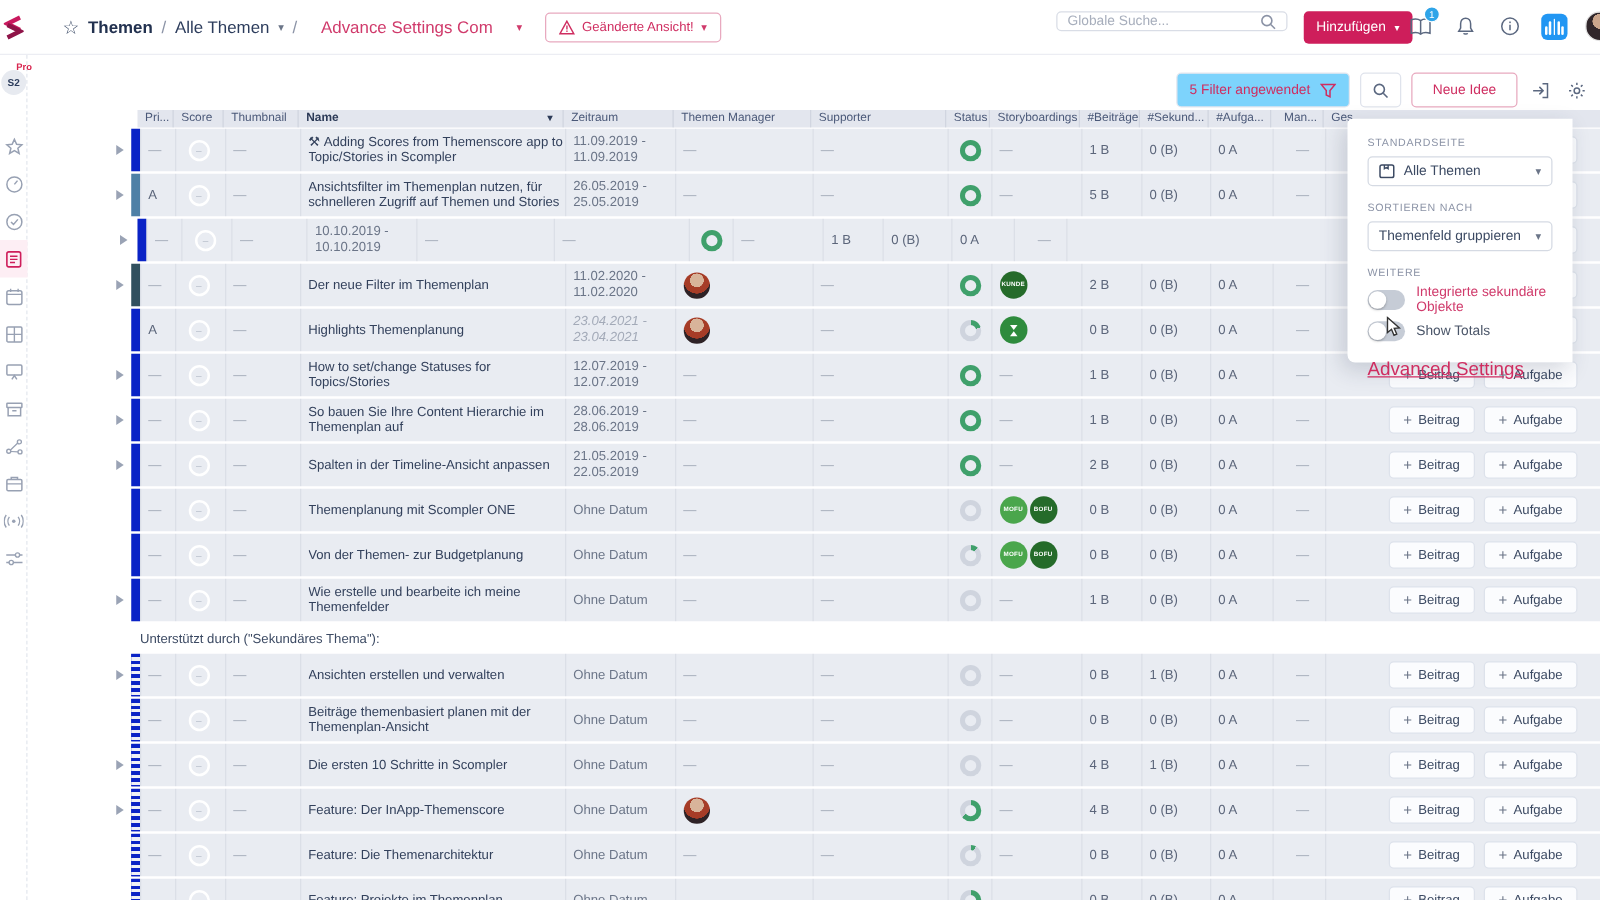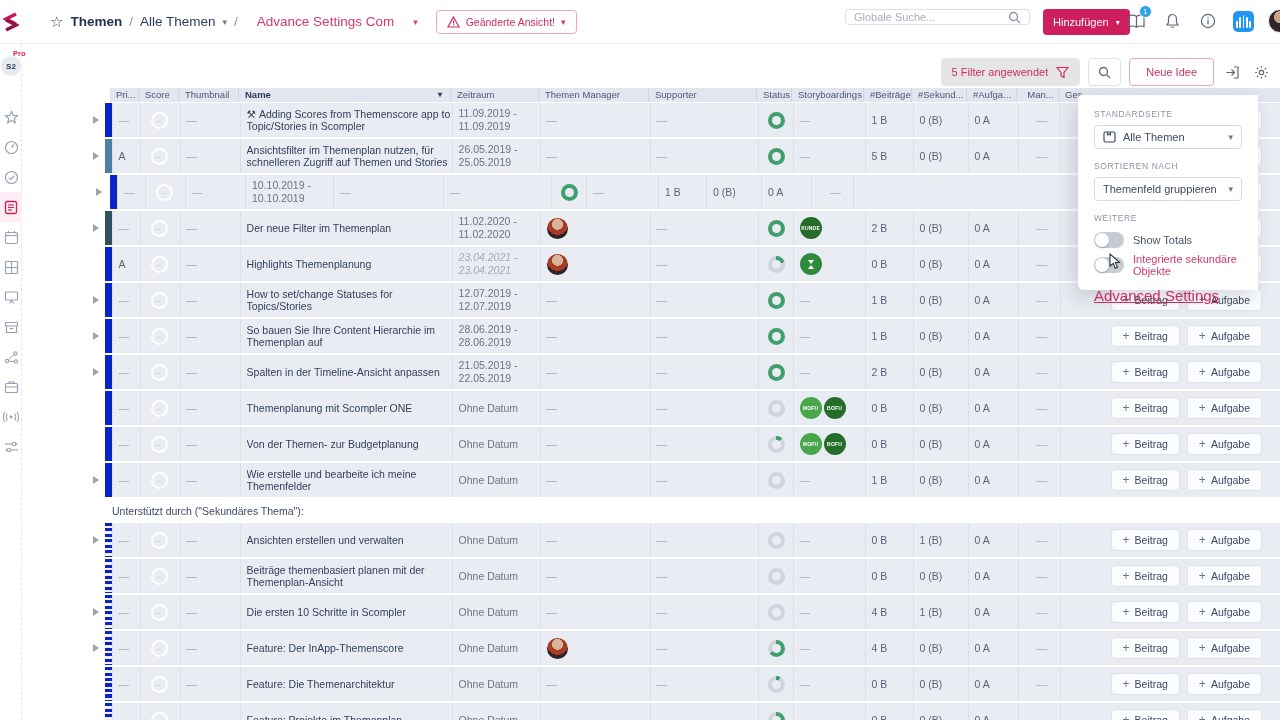--- a/index.html
+++ b/index.html
@@ -48,21 +48,21 @@
   #ws .circ { width:20px; height:20px; border-radius:50%; background:#e7eaf0; color:#2c3c5c;
     font-size:8px; font-weight:bold; display:flex; align-items:center; justify-content:center; }
   #ws .pro { position:absolute; left:12px; top:-7px; color:#d8254f; font-size:7.5px; font-weight:bold; }
   .side-item { width:22px; height:30px; display:flex; align-items:center; justify-content:center;
     color:#98a1b3; cursor:pointer; }
   .side-item.active { color:#ce1e5b; background:#fdeef4; }
 
   
   #filterbar { position:absolute; top:58px; right:8px; display:flex; align-items:center; gap:8px; z-index:10; }
   #filters-applied { display:flex; align-items:center; gap:8px; border:1px solid #e3e6ee; border-radius:4px;
-    height:28px; padding:0 10px; color:#cf2d60; font-size:11px; cursor:pointer; background:#e5e5e5; }
+    height:28px; padding:0 10px; color:#cf2d60; font-size:11px; cursor:pointer; background:#7dd3fc; }
   .fbtn { height:28px; border:1px solid #dfe3ec; background:#fff; border-radius:4px; display:flex;
     align-items:center; justify-content:center; padding:0 9px; color:#5b6880; cursor:pointer;
     font-family:"Liberation Sans",sans-serif; font-size:11px; }
   #new-idea { border-color:#e8a9bf; color:#cf2d60; padding:0 16px; }
   .ghost-ic { border:0; background:transparent; padding:0 3px; }
 
   
   #panel { position:absolute; left:1078px; top:95px; width:180px; height:195px; background:#fff;
     border-radius:4px 0 0 6px; box-shadow:-4px 6px 18px rgba(40,50,80,.18); z-index:40; padding:11px 16px; }
   .plabel { font-size:8.5px; letter-spacing:.6px; color:#8b93a6; margin:3px 0 6px; }
@@ -1334,25 +1334,25 @@
   <div class="plabel">SORTIEREN NACH</div>
   <div class="pselect">
     <span class="grow">Themenfeld gruppieren</span>
     <span class="caret">▾</span>
   </div>
   <div class="plabel">WEITERE</div>
   <div class="togrow">
     <span class="pill">
         <i></i>
       </span>
-    <span class="toglabel">Show Totals</span>
+    <span class="toglabel pink">Integrierte sekundäre Objekte</span>
   </div>
   <div class="togrow">
     <span class="pill">
         <i></i>
       </span>
-    <span class="toglabel pink">Integrierte sekundäre Objekte</span>
+    <span class="toglabel">Show Totals</span>
   </div>
   <a id="adv-link">Advanced Settings</a>
   <svg id="cursor" width="14" height="17" viewBox="0 0 14 17">
     <path d="M2 1 L2 13 L5.2 10.4 L7.2 15.2 L9.4 14.3 L7.4 9.6 L11.5 9.3 Z" fill="#fff" stroke="#333" stroke-width="1.1"></path>
   </svg>
 </div>
 
 </body></html>

